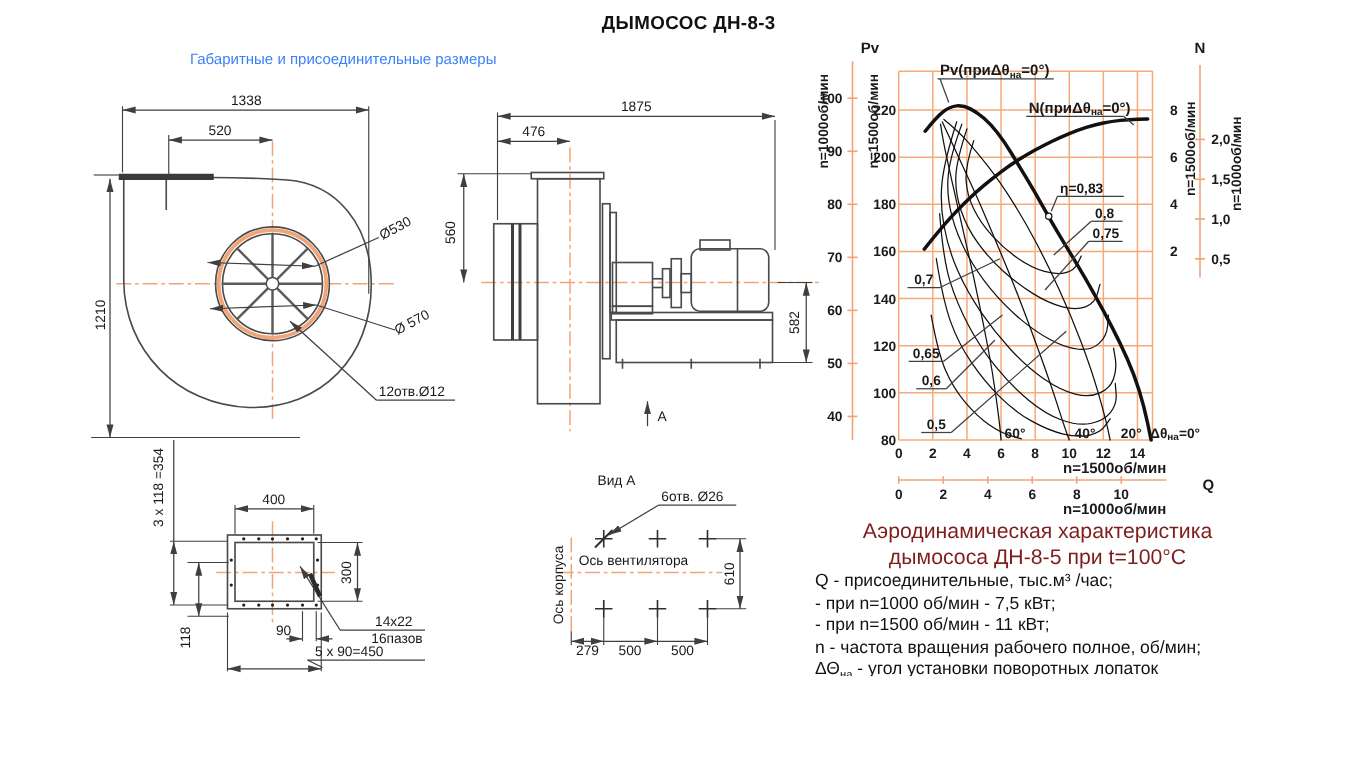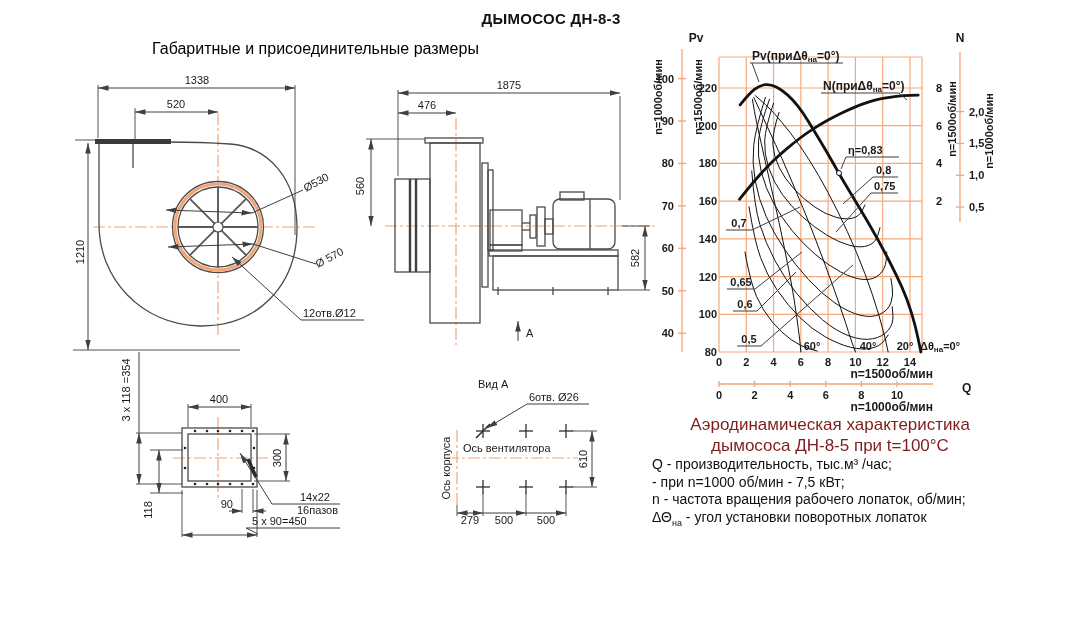--- a/index.html
+++ b/index.html
@@ -1,20 +1,20 @@
 <!DOCTYPE html>
 <html><head>
 <meta charset="utf-8">
 <style>
   html,body{margin:0;padding:0;background:#fff;}
   #stage{position:relative;width:1080px;height:541px;background:#fff;overflow:hidden;
          font-family:"Liberation Sans",sans-serif;}
   #main-title{position:absolute;left:0;top:10px;width:1102px;text-align:center;
               font-size:15px;font-weight:bold;color:#111;letter-spacing:0.3px;}
-  #sub-title{position:absolute;left:152px;top:40px;font-size:16px;color:#000000;}
+  #sub-title{position:absolute;left:152px;top:40px;font-size:12px;color:#3b82f6;}
   svg{position:absolute;left:0;top:0;}
   svg text{font-family:"Liberation Sans",sans-serif;fill:#1a1a1a;}
   .dt{font-size:11px;}
   .cb{font-size:11px;font-weight:bold;}
   .cb2{font-size:12px;font-weight:bold;}
   .dl{stroke:#3f3f3f;stroke-width:1;fill:none;}
   .ext{stroke:#3f3f3f;stroke-width:0.9;fill:none;}
   .ol{stroke:#4a4a4a;stroke-width:1.3;fill:none;}
   .bold-l{stroke:#3f3f3f;stroke-width:2.4;fill:none;}
   .cl{stroke:#F2A476;stroke-width:1.2;fill:none;stroke-dasharray:12 3 3 3;}
@@ -383,18 +383,19 @@
 
       <text class="cb2" x="933" y="378" text-anchor="end">n=1500об/мин</text>
       <text class="cb2" x="962" y="392">Q</text>
       <text class="cb2" x="933" y="411" text-anchor="end">n=1000об/мин</text>
     </g>
   </svg>
 
   <div class="legend">
     <div class="lt">Аэродинамическая характеристика</div>
     <div class="lt">дымососа ДН-8-5 при t=100°C</div>
-    <div>Q - производительность, тыс.м³ /час;</div>
+    <div>Q - присоединительные, тыс.м³ /час;</div>
     <div>- при n=1000 об/мин - 7,5 кВт;</div>
-    <div>n - частота вращения рабочего лопаток, об/мин;</div>
+    <div>- при n=1500 об/мин - 11 кВт;</div>
+    <div>n - частота вращения рабочего полное, об/мин;</div>
     <div><span>ΔΘ</span><sub class="lsub">на</sub><span> - угол установки поворотных лопаток</span></div>
   </div>
 </div>
 
 </body></html>

